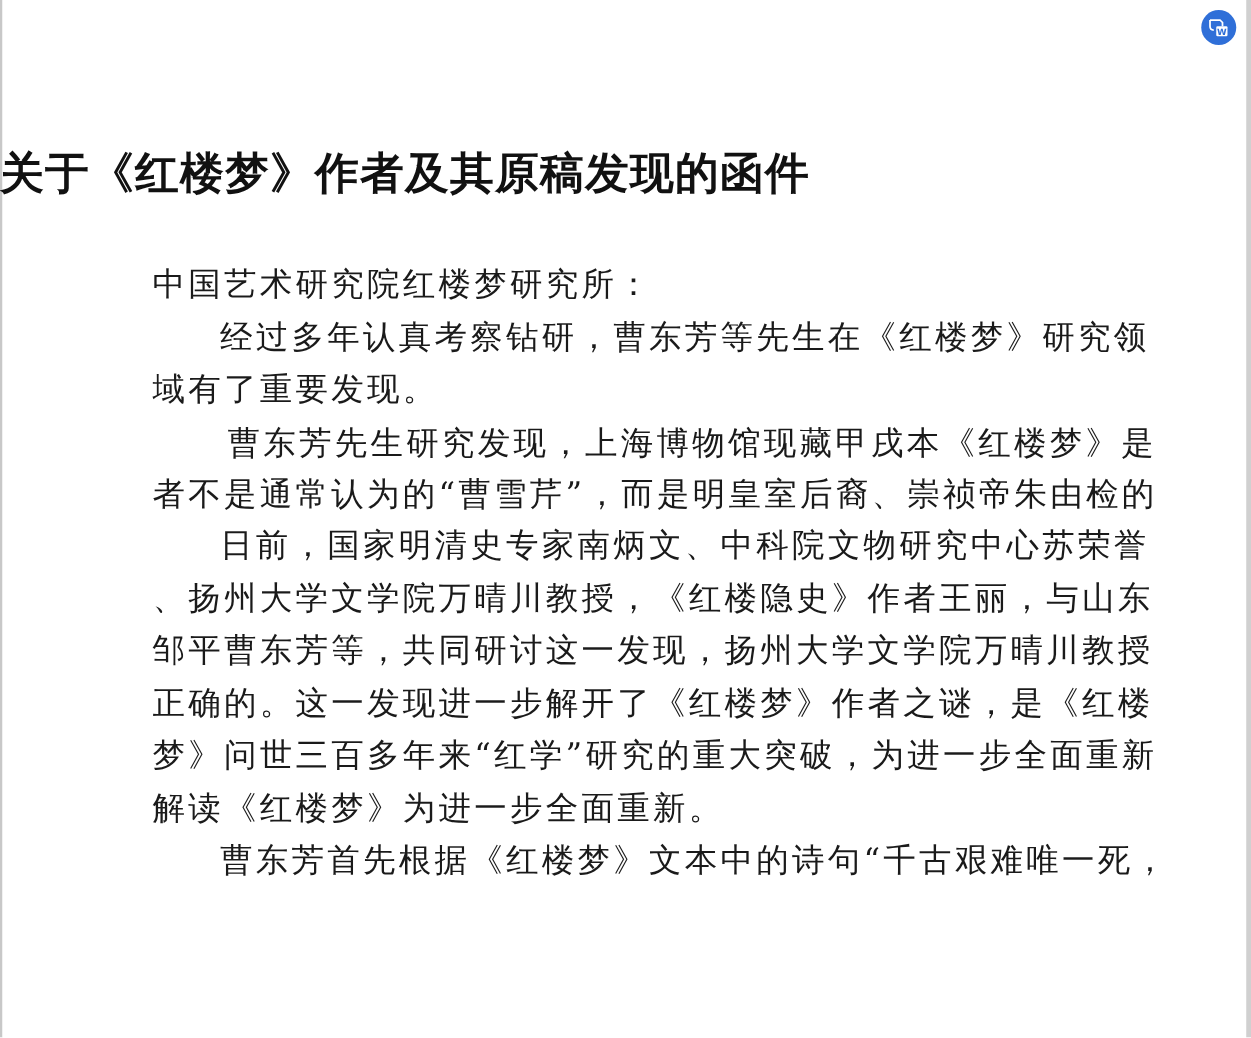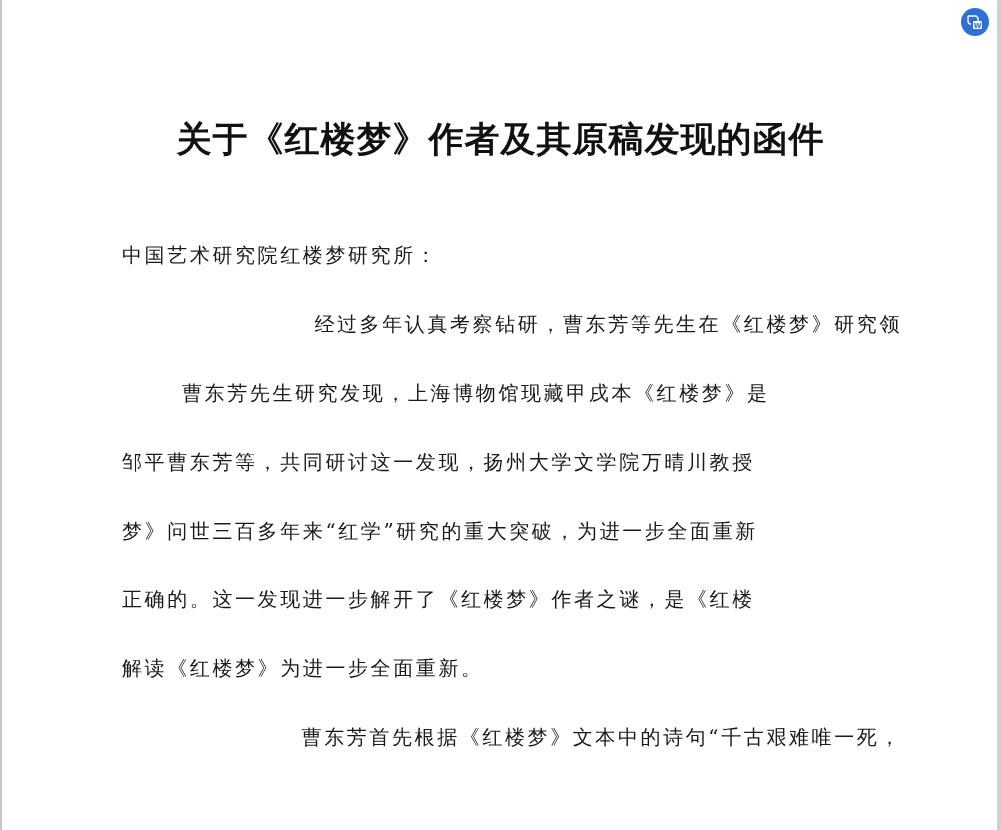--- a/index.html
+++ b/index.html
@@ -41,42 +41,41 @@
     background: #2f6fd8;
     display: flex;
     align-items: center;
     justify-content: center;
     cursor: pointer;
   }
   .title {
     position: absolute;
     left: 0; top: 117px;
     width: 1001px;
-    text-align: center;
+    text-align: left;
     font-family: "DejaVu Sans", "Liberation Sans", sans-serif;
     font-size: 35px;
     font-weight: bold;
     letter-spacing: 1px;
     color: #111;
     line-height: 44px;
     margin: 0;
   }
   .body-text {
     position: absolute;
     left: 122px;
     top: 208px;
     width: 780px;
   }
   .line {
     height: 41.9px;
     line-height: 41.9px;
-    font-size: 20px;
+    font-size: 26px;
     letter-spacing: 2.6px;
     white-space: nowrap;
-    margin-top: 27px;
   }
   .indent { padding-left: 54px; text-align: right; }
   .indent-more { padding-left: 60px; font-family: Liberation Serif, serif; }
 </style>
 </head>
 <body>
 
 <div class="left-border"></div>
 
 <div class="page">
@@ -89,21 +88,25 @@
     <rect x="8" y="9" width="9" height="8" rx="1" fill="#ffffff"></rect>
     <text x="12.5" y="15.8" font-size="7" font-family="DejaVu Sans, sans-serif" font-weight="bold" fill="#2f6fd8" text-anchor="middle">W</text>
   </svg>
 </div>
 
 <h1 class="title">关于《红楼梦》作者及其原稿发现的函件</h1>
 
 <div class="body-text">
   <div class="line">中国艺术研究院红楼梦研究所：</div>
   <div class="line indent">经过多年认真考察钻研，曹东芳等先生在《红楼梦》研究领</div>
+  <div class="line">域有了重要发现。</div>
   <div class="line indent-more">曹东芳先生研究发现，上海博物馆现藏甲戌本《红楼梦》是</div>
+  <div class="line">者不是通常认为的“曹雪芹”，而是明皇室后裔、崇祯帝朱由检的</div>
+  <div class="line indent">日前，国家明清史专家南炳文、中科院文物研究中心苏荣誉</div>
+  <div class="line">、扬州大学文学院万晴川教授，《红楼隐史》作者王丽，与山东</div>
   <div class="line">邹平曹东芳等，共同研讨这一发现，扬州大学文学院万晴川教授</div>
+  <div class="line">正确的。这一发现进一步解开了《红楼梦》作者之谜，是《红楼</div>
   <div class="line">梦》问世三百多年来“红学”研究的重大突破，为进一步全面重新</div>
-  <div class="line">正确的。这一发现进一步解开了《红楼梦》作者之谜，是《红楼</div>
   <div class="line">解读《红楼梦》为进一步全面重新。</div>
   <div class="line indent">曹东芳首先根据《红楼梦》文本中的诗句“千古艰难唯一死，</div>
 </div>
 
 <div class="right-scroll"></div>
 
 </body></html>

